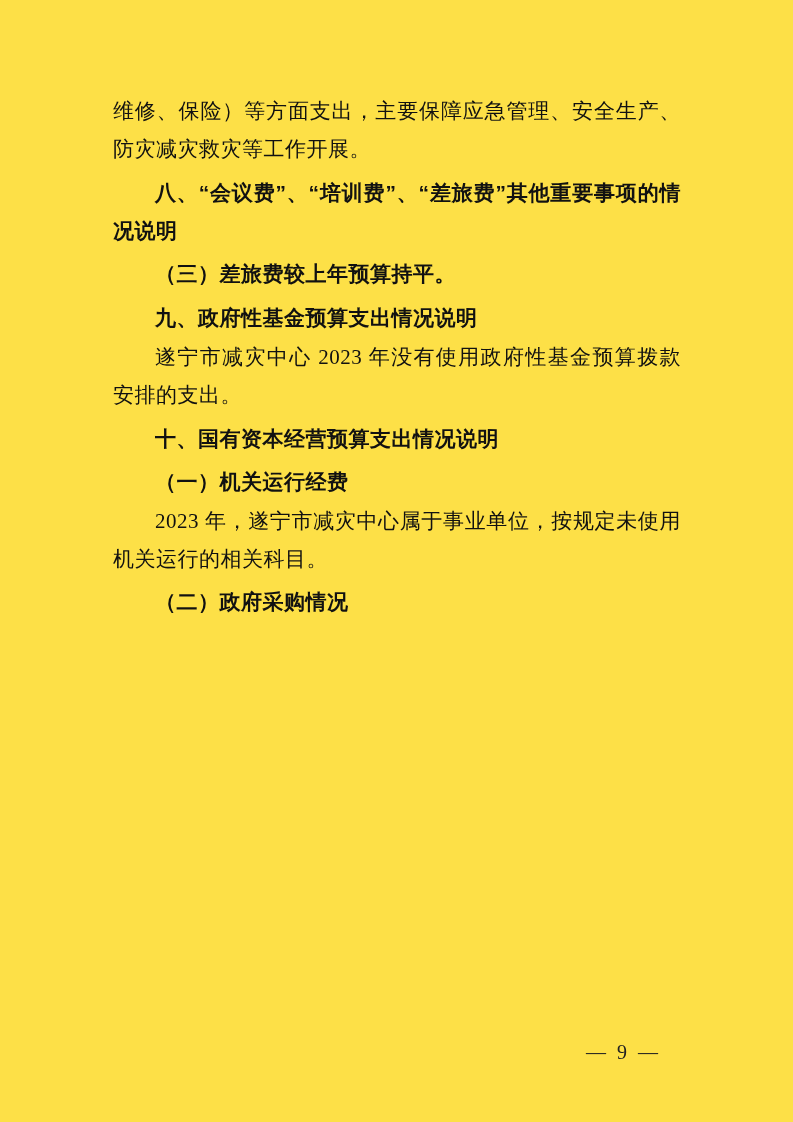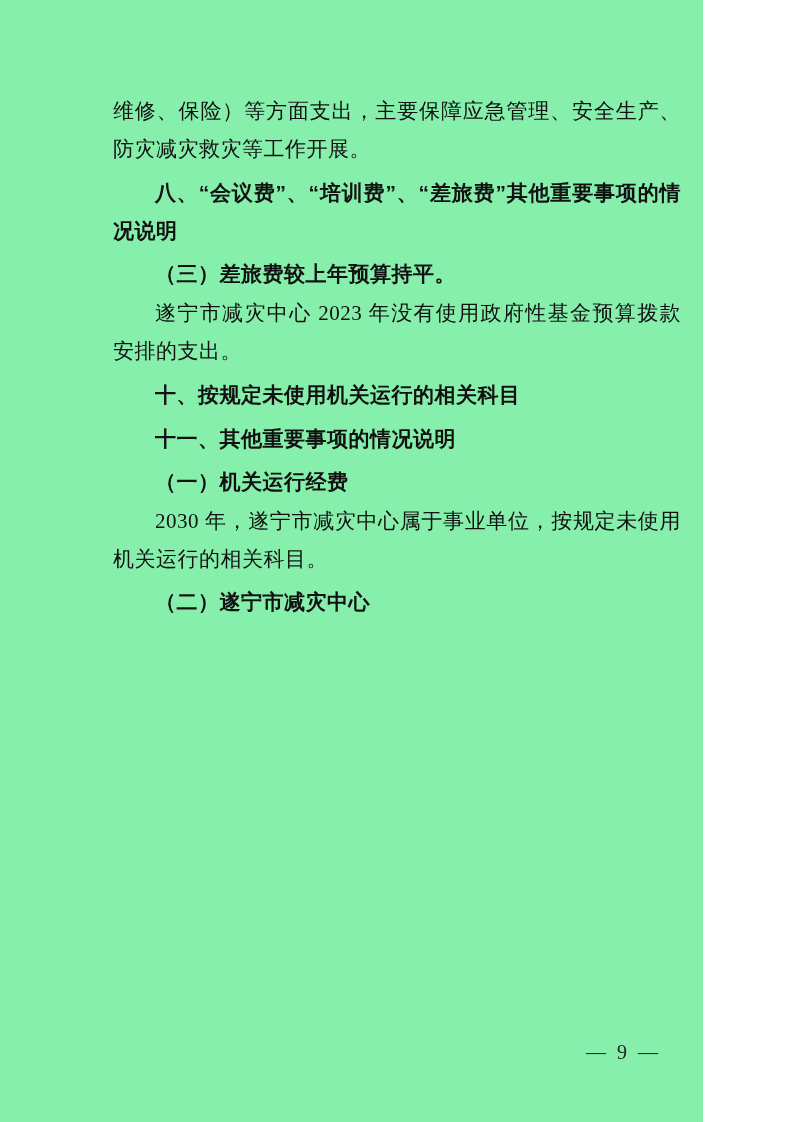--- a/index.html
+++ b/index.html
@@ -2,23 +2,23 @@
 <html><head>
 <meta charset="utf-8">
 <style>
   html, body {
     margin: 0;
     padding: 0;
     background: #ffffff;
   }
   .page {
     position: relative;
-    width: 703px;
+    width: 793px;
     height: 1122px;
-    background: #86efac;
+    background: #fde047;
     color: #111111;
     font-family: "Liberation Serif", "DejaVu Serif", serif;
     overflow: hidden;
   }
   .content {
     position: absolute;
     left: 113px;
     top: 92px;
     width: 568px;
   }
@@ -57,24 +57,24 @@
   }
 </style>
 </head>
 <body>
 
 <div class="page">
   <div class="content">
     <p class="body-cont">维修、保险）等方面支出，主要保障应急管理、安全生产、防灾减灾救灾等工作开展。</p>
     <p class="h1">八、“会议费”、“培训费”、“差旅费”其他重要事项的情况说明</p>
     <p class="sub">（三）差旅费较上年预算持平。</p>
+    <p class="h1">九、政府性基金预算支出情况说明</p>
     <p class="body">遂宁市减灾中心 2023 年没有使用政府性基金预算拨款安排的支出。</p>
-    <p class="h1">十、按规定未使用机关运行的相关科目</p>
-    <p class="h1">十一、其他重要事项的情况说明</p>
+    <p class="h1">十、国有资本经营预算支出情况说明</p>
     <p class="sub">（一）机关运行经费</p>
-    <p class="body">2030 年，遂宁市减灾中心属于事业单位，按规定未使用机关运行的相关科目。</p>
-    <p class="sub">（二）遂宁市减灾中心</p>
+    <p class="body">2023 年，遂宁市减灾中心属于事业单位，按规定未使用机关运行的相关科目。</p>
+    <p class="sub">（二）政府采购情况</p>
   </div>
 
   <div class="footer">
     <span>— 9 —</span>
   </div>
 </div>
 
 </body></html>

